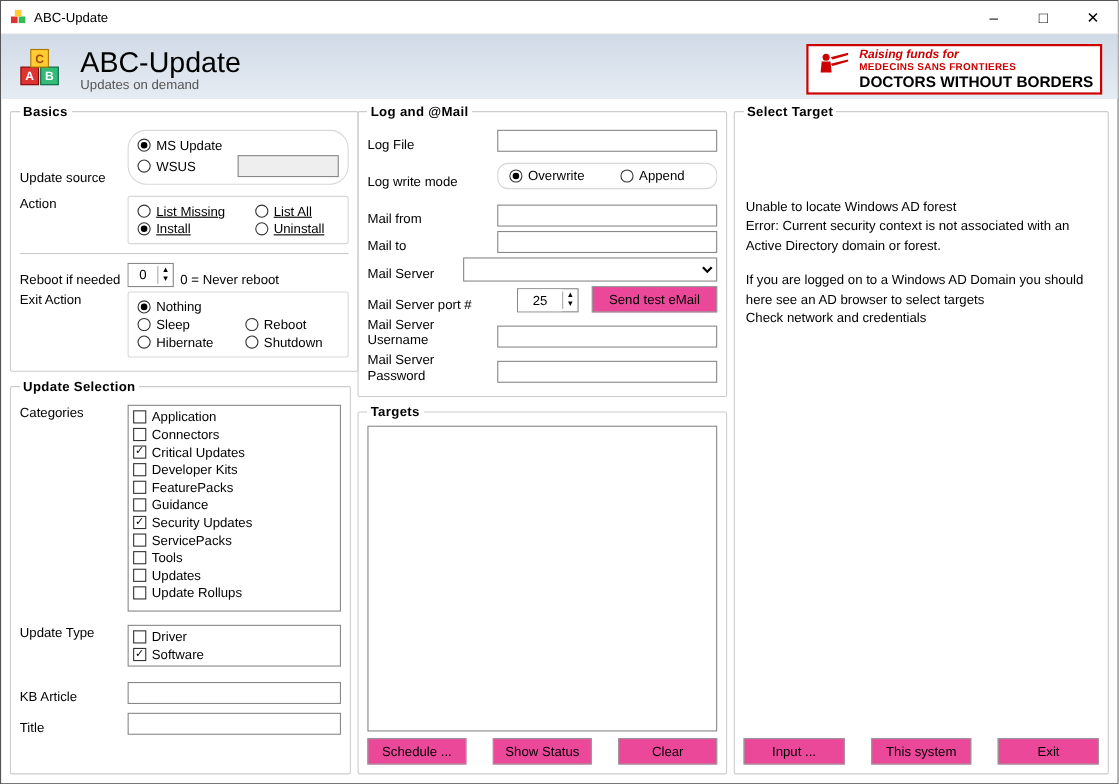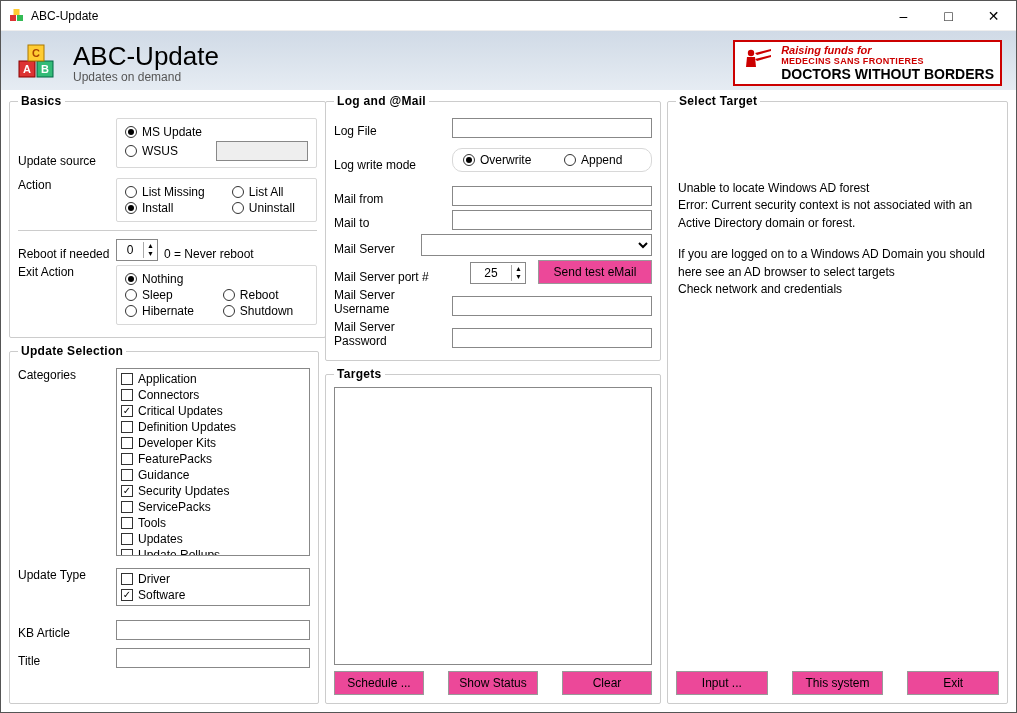--- a/index.html
+++ b/index.html
@@ -184,37 +184,37 @@
   </div>
 
   <div class="content">
 
     <div class="col col1">
       <fieldset class="group">
         <legend>Basics</legend>
 
         <div class="row">
           <span class="lbl">Update source</span>
-          <div class="subpanel" style="grid-template-columns:auto auto;flex:1;">
+          <div class="subpanel" style="grid-template-columns:auto auto;flex:1;border-radius:17px;">
             <label class="radio">
                 <span class="radio-dot sel"></span>
                 <span>MS Update</span>
               </label>
             <span></span>
             <label class="radio">
                 <span class="radio-dot"></span>
                 <span>WSUS</span>
               </label>
             <input class="tx disabled" style="width: 92px;">
           </div>
         </div>
 
         <div class="row" style="align-items:flex-start;margin-top:10px;">
           <span class="lbl">Action</span>
-          <div class="subpanel" style="flex:1;">
+          <div class="subpanel" style="flex:1;text-decoration:underline;">
             <label class="radio">
                 <span class="radio-dot"></span>
                 <span>List Missing</span>
               </label>
             <label class="radio">
                 <span class="radio-dot"></span>
                 <span>List All</span>
               </label>
             <label class="radio">
                 <span class="radio-dot sel"></span>
@@ -279,24 +279,20 @@
                 <span class="check-box"></span>
                 <span>Application</span>
               </label>
               <label class="check">
                 <span class="check-box"></span>
                 <span>Connectors</span>
               </label>
               <label class="check">
                 <span class="check-box sel"></span>
                 <span>Critical Updates</span>
-              </label>
-              <label class="check">
-                <span class="check-box"></span>
-                <span>Definition Updates</span>
               </label>
               <label class="check">
                 <span class="check-box"></span>
                 <span>Developer Kits</span>
               </label>
               <label class="check">
                 <span class="check-box"></span>
                 <span>FeaturePacks</span>
               </label>
               <label class="check">

